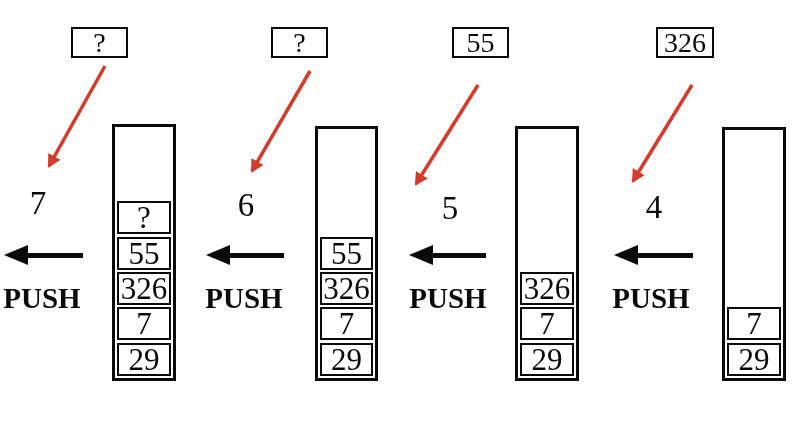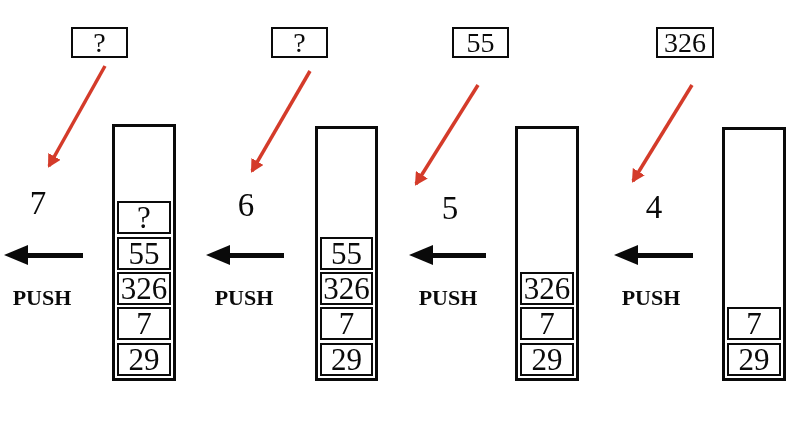--- a/index.html
+++ b/index.html
@@ -53,21 +53,21 @@
   .parrow .shaft {
     flex: 1;
     height: 5px;
     background: #0a0a0a;
   }
   .plabel {
     position: absolute;
     width: 84px;
     text-align: center;
     font-weight: bold;
-    font-size: 22px;
+    font-size: 29px;
     line-height: 32px;
   }
   .stack {
     position: absolute;
     border: 3px solid #0a0a0a;
     background: #ffffff;
     box-sizing: border-box;
     display: flex;
     flex-direction: column;
     justify-content: flex-end;

